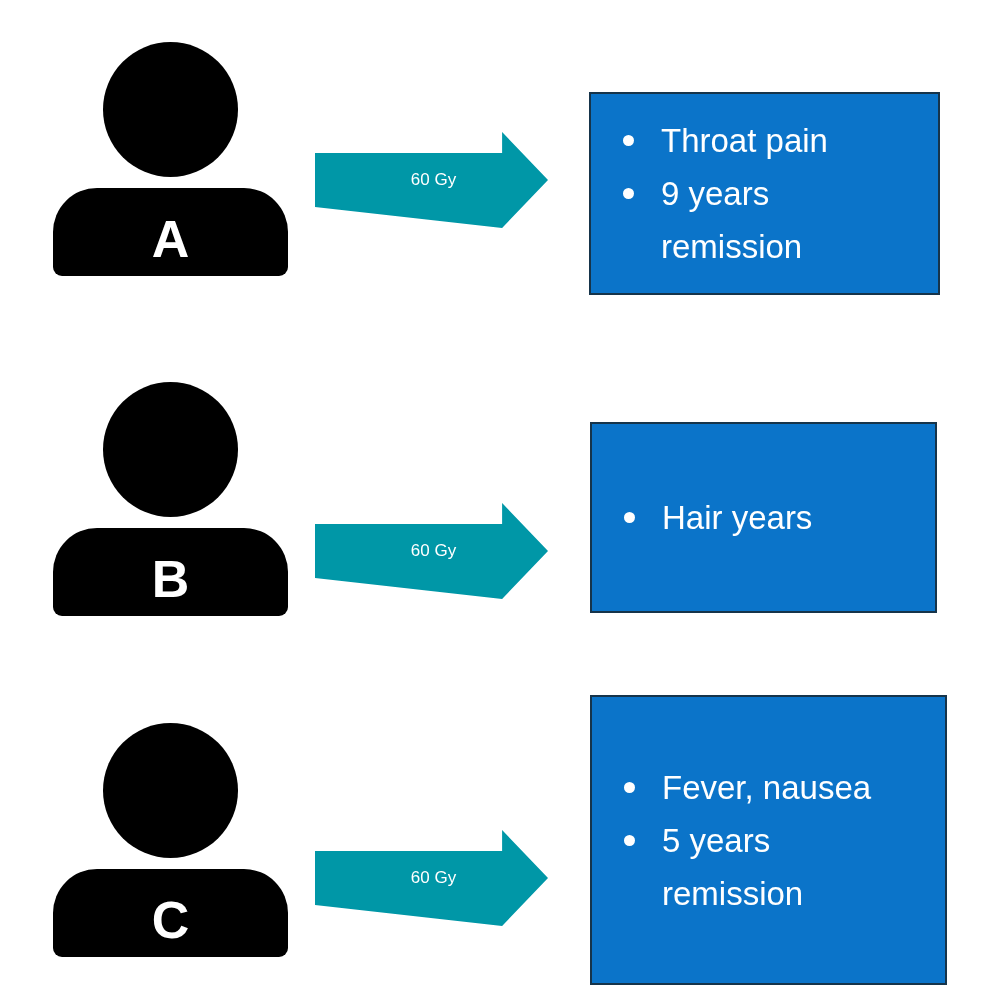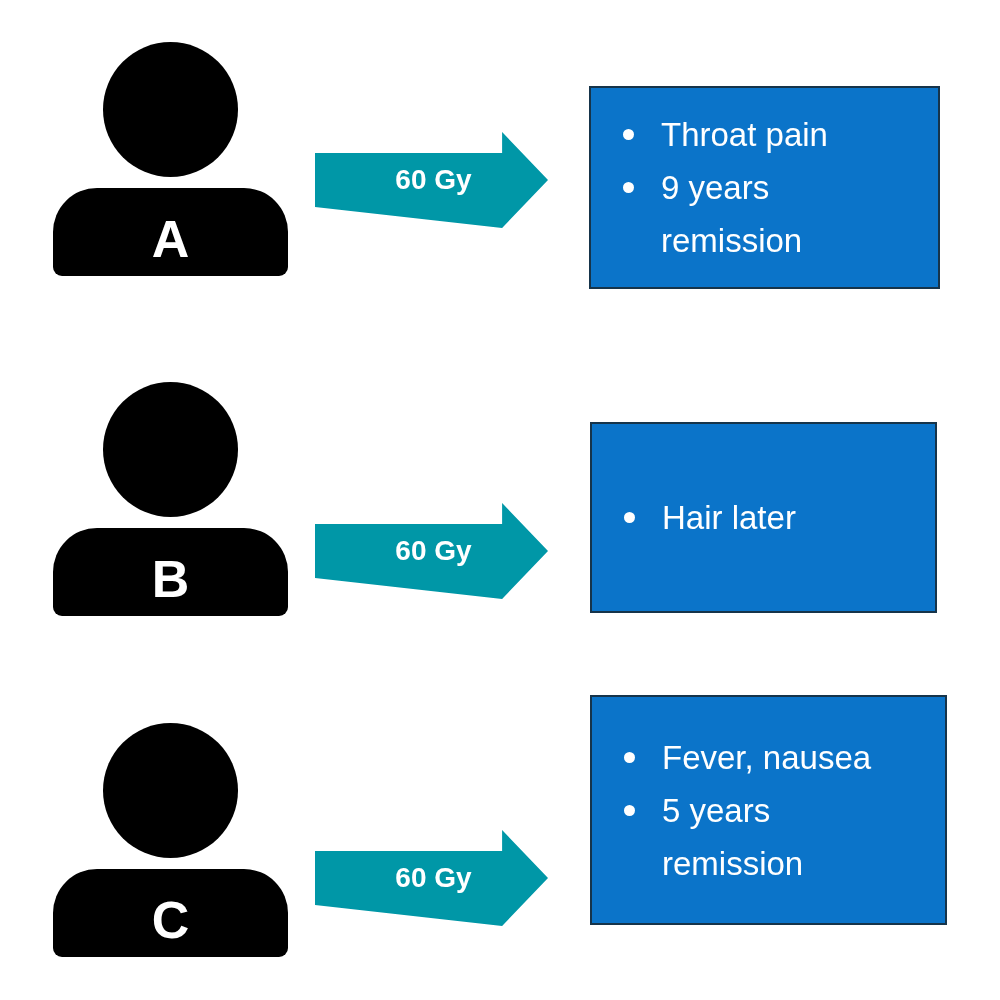--- a/index.html
+++ b/index.html
@@ -43,33 +43,33 @@
   .arrow-b{ top:503px; }
   .arrow-c{ top:830px; }
   .arrow .shape{
     position:absolute; inset:0; background:var(--teal);
     clip-path:polygon(0 22%, 80.3% 22%, 80.3% 0, 100% 50%, 80.3% 100%, 0 78%);
   }
   .arrow .dose{
     position:absolute; left:0; top:0; width:187px; height:96px;
     display:flex; align-items:center; justify-content:center;
     transform:translateX(25px);
-    color:var(--white); font-size:28px; font-weight:bold;
+    color:var(--white); font-size:17px; font-weight:normal;
   }
 
   
   .obox{
     position:absolute; background:var(--blue);
     border:2px solid var(--box-border);
     display:flex; align-items:center;
     padding-left:28px; padding-right:14px;
   }
-  .obox-a{ left:589px; top:86px;  width:351px; height:203px; }
+  .obox-a{ left:589px; top:92px;  width:351px; height:203px; }
   .obox-b{ left:590px; top:422px; width:347px; height:191px; }
-  .obox-c{ left:590px; top:695px; width:357px; height:230px; }
+  .obox-c{ left:590px; top:695px; width:357px; height:290px; }
   .obox ul{ list-style:none; }
   .obox li{
     position:relative; padding-left:42px;
     color:var(--white); font-size:33px; line-height:53px;
     white-space:pre-line;
   }
   .obox li::before{
     content:""; position:absolute; left:4px; top:21px;
     width:11px; height:11px; border-radius:50%; background:var(--white);
   }
@@ -102,21 +102,21 @@
     <div class="torso">
       <span class="plabel">B</span>
     </div>
   </div>
   <div class="arrow arrow-b">
     <div class="shape"></div>
     <div class="dose">60 Gy</div>
   </div>
   <div class="obox obox-b">
     <ul>
-      <li>Hair later</li>
+      <li>Hair years</li>
     </ul>
   </div>
 
   <div class="person person-c">
     <div class="head"></div>
     <div class="torso">
       <span class="plabel">C</span>
     </div>
   </div>
   <div class="arrow arrow-c">

